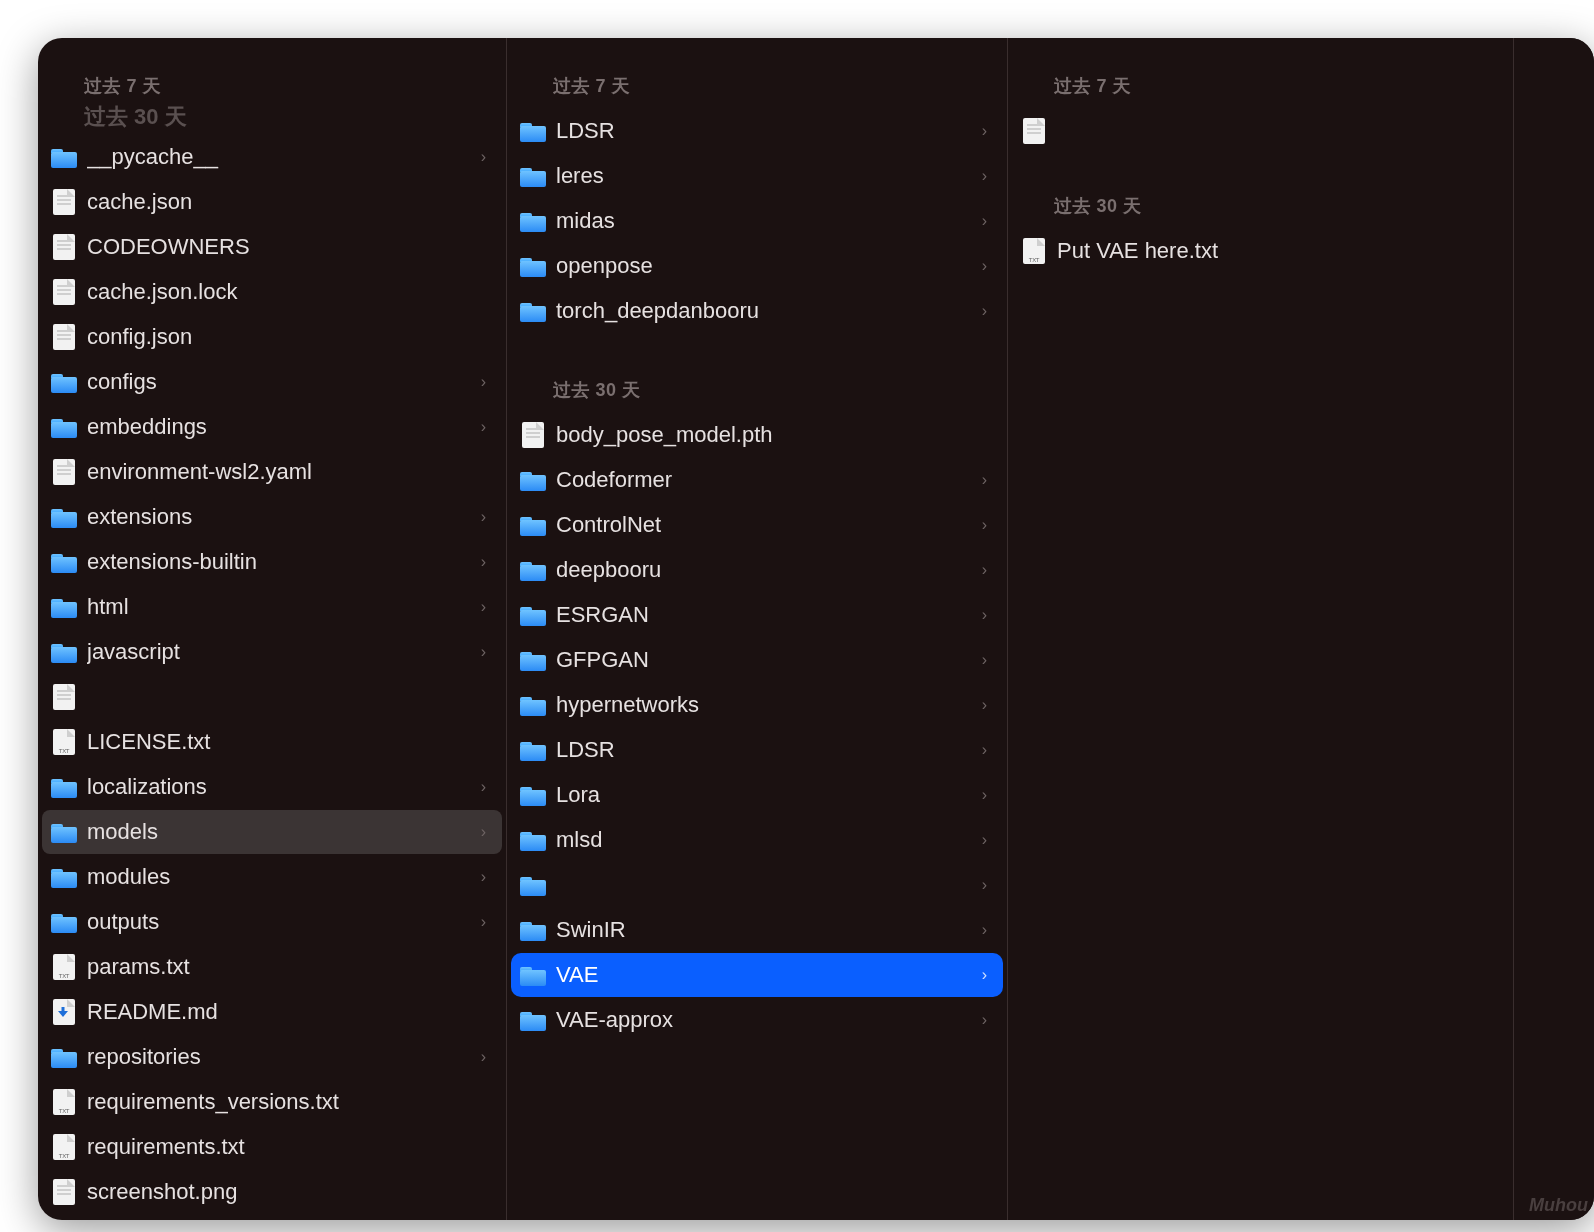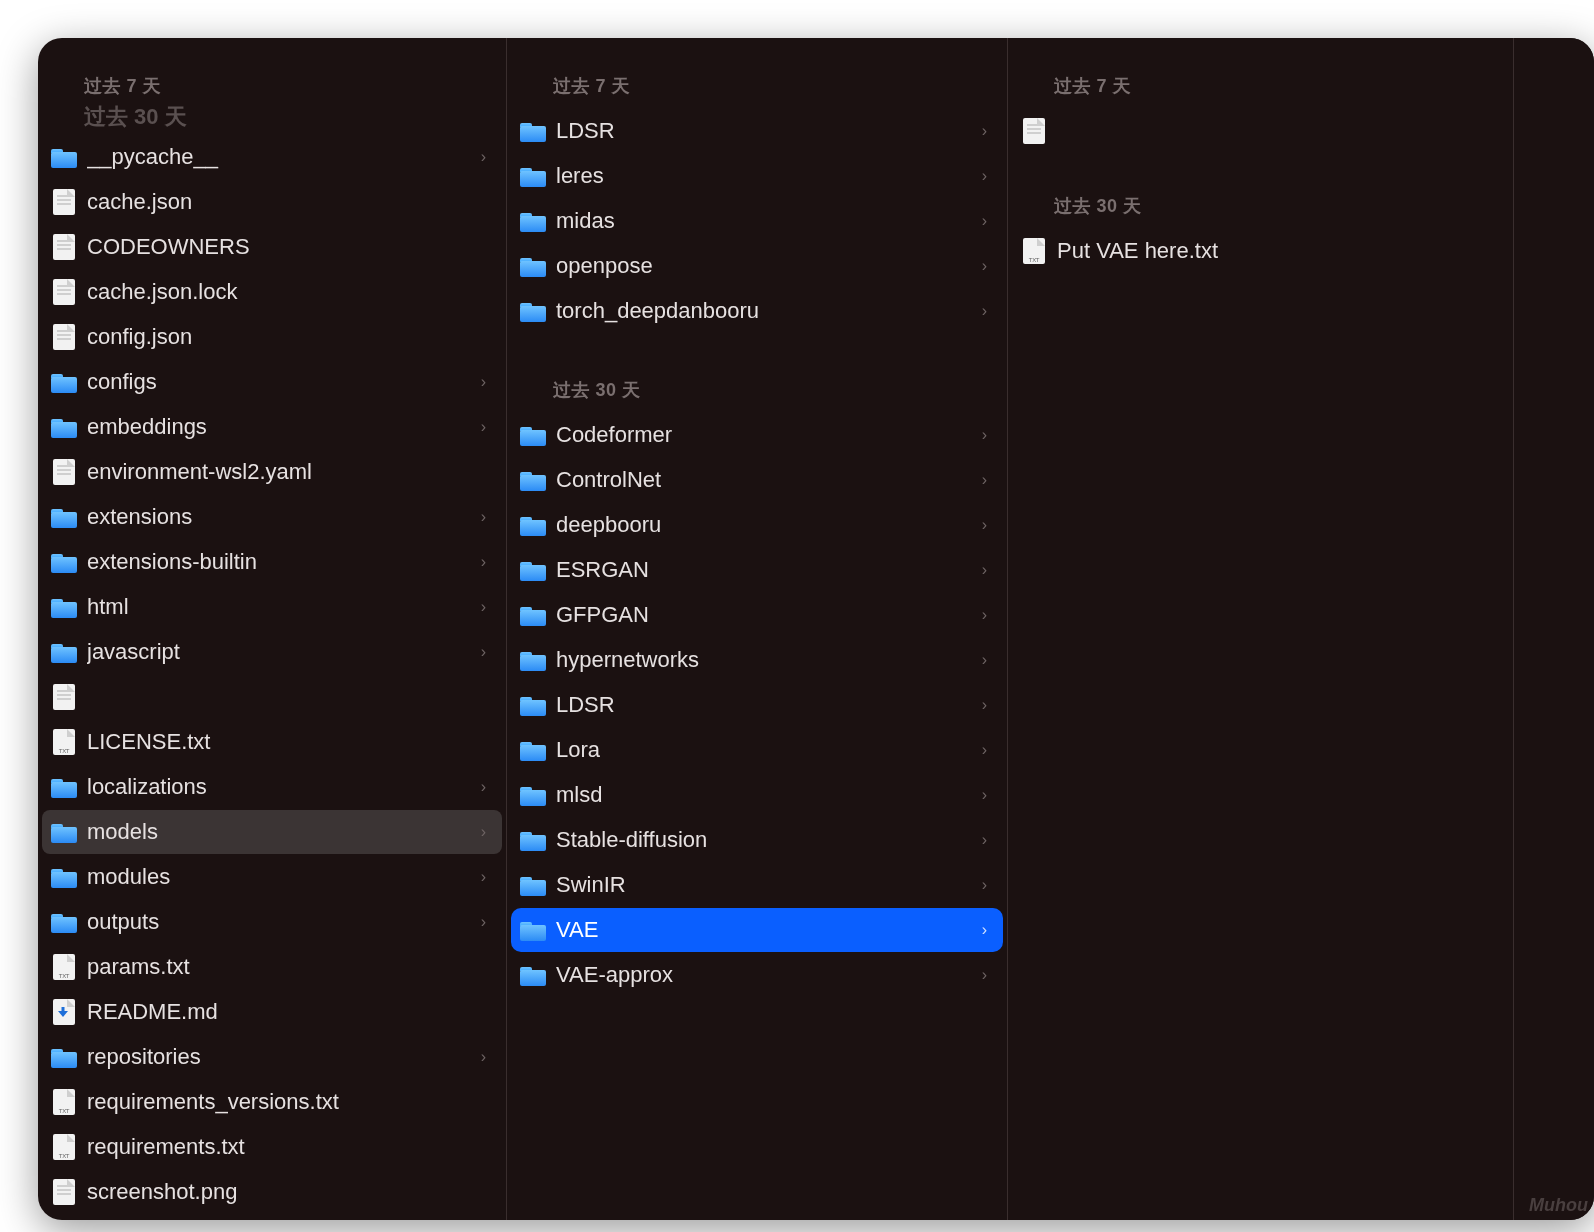--- a/index.html
+++ b/index.html
@@ -381,20 +381,26 @@
             </span>
             <span class="label">torch_deepdanbooru</span>
             <span class="chev">›</span>
           </div>
         </div>
       <div style="height:34px"></div>
       <div class="section-header">过去 30 天</div>
       <div id="col2b-list">
           <div class="item">
             <span class="icon-wrap">
+              <span class="file-icon generic"></span>
+            </span>
+            <span class="label">body_pose_model.pth</span>
+          </div>
+          <div class="item">
+            <span class="icon-wrap">
               <span class="folder-icon"></span>
             </span>
             <span class="label">Codeformer</span>
             <span class="chev">›</span>
           </div>
           <div class="item">
             <span class="icon-wrap">
               <span class="folder-icon"></span>
             </span>
             <span class="label">ControlNet</span>
@@ -446,21 +452,20 @@
             <span class="icon-wrap">
               <span class="folder-icon"></span>
             </span>
             <span class="label">mlsd</span>
             <span class="chev">›</span>
           </div>
           <div class="item">
             <span class="icon-wrap">
               <span class="folder-icon"></span>
             </span>
-            <span class="label">Stable-diffusion</span>
             <span class="chev">›</span>
           </div>
           <div class="item">
             <span class="icon-wrap">
               <span class="folder-icon"></span>
             </span>
             <span class="label">SwinIR</span>
             <span class="chev">›</span>
           </div>
           <div class="item active-blue">

